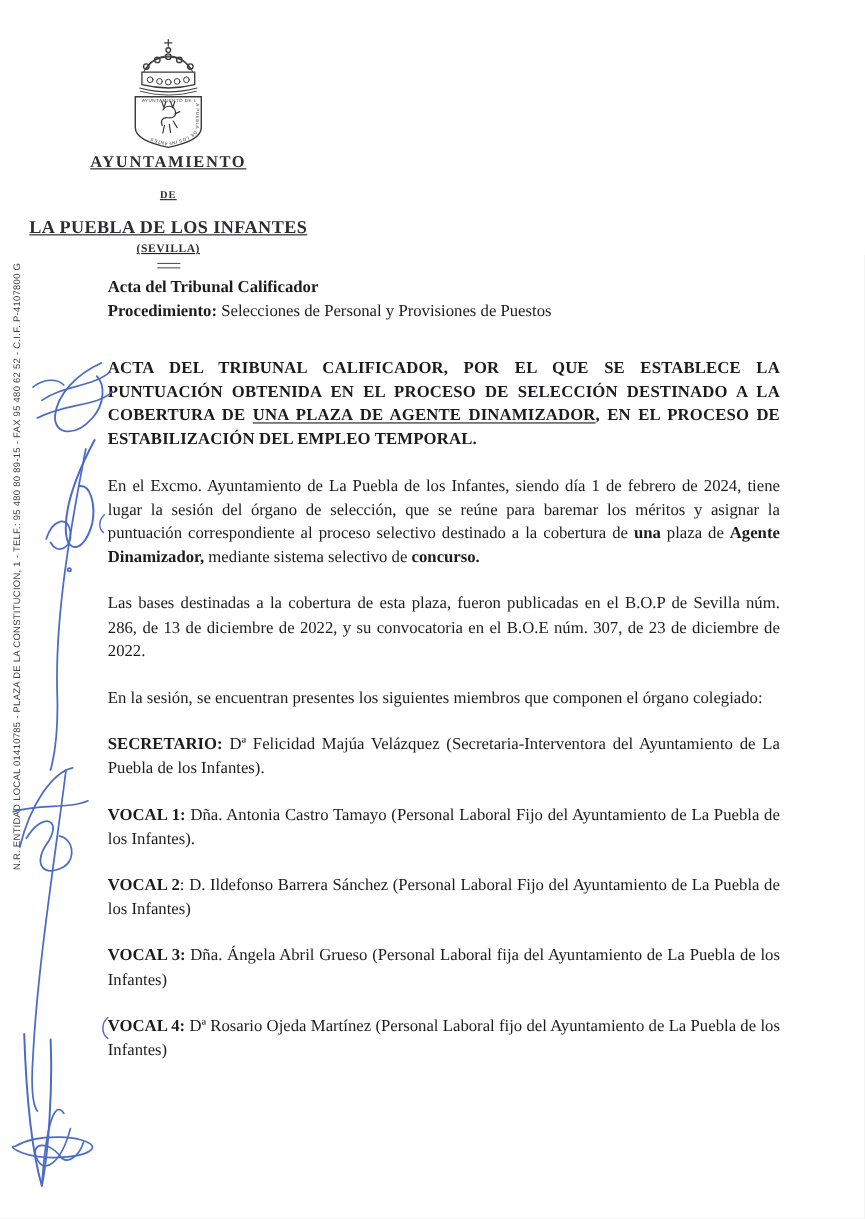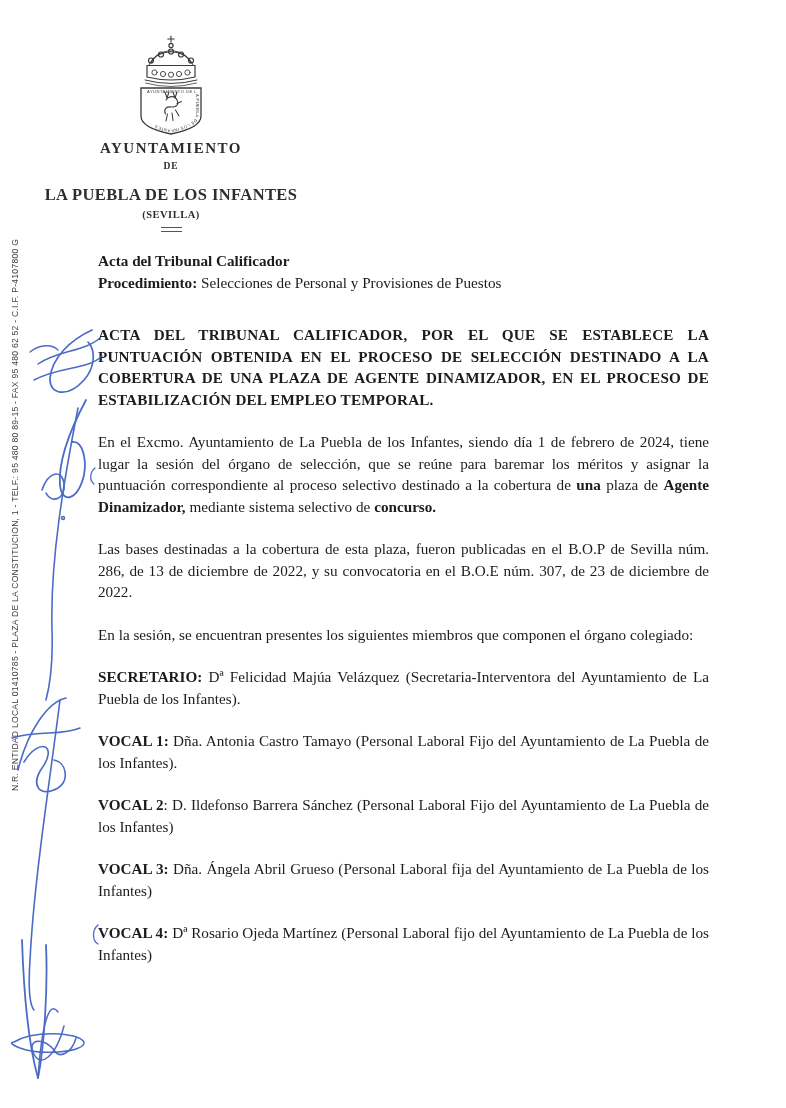--- a/index.html
+++ b/index.html
@@ -2,40 +2,40 @@
 <html><head>
 <meta charset="utf-8">
 <style>
   html,body{margin:0;padding:0;background:#e8e8e8;}
   .page{
     position:relative;width:786px;height:1108px;background:#ffffff;
     font-family:"Liberation Serif", serif;color:#1c1c1e;overflow:hidden;
     margin:0 auto;
   }
   
-  .header-block{position:absolute;left:18px;top:34px;width:306px;text-align:center;}
+  .header-block{position:absolute;left:0;top:34px;width:306px;text-align:center;text-decoration:underline;}
   .logo-svg{display:block;margin:0 auto 4px auto;}
   .h-ayto{font-size:15px;font-weight:bold;letter-spacing:1.5px;color:#2e2e30;}
-  .h-de{font-size:9.5px;font-weight:bold;letter-spacing:1px;margin-top:4px;color:#2e2e30;}
+  .h-de{font-size:9.5px;font-weight:bold;letter-spacing:1px;margin-top:16px;color:#2e2e30;}
   .h-city{font-size:16.5px;font-weight:bold;letter-spacing:.4px;margin-top:14px;color:#2e2e30;}
   .h-prov{font-size:10.5px;font-weight:bold;letter-spacing:.5px;margin-top:4px;color:#2e2e30;}
   .h-divider{width:21px;height:3px;border-top:1.6px solid #555;border-bottom:1.6px solid #555;margin:7px auto 0 auto;}
   
   .edge-text{
     position:absolute;left:10px;top:791px;transform:rotate(-90deg);transform-origin:0 0;
     width:500px;font-family:"Liberation Sans", sans-serif;font-size:8.6px;
     letter-spacing:.25px;color:#3f3f43;white-space:nowrap;
   }
   
   .doc-body{position:absolute;left:98px;top:250px;width:611px;font-size:15.2px;line-height:21.5px;}
   .para{margin:21px 0 0 0;text-align:justify;}
   .para.tight{margin:0;text-align:left;}
   .para.title{margin-top:31px;letter-spacing:.15px;}
   .b{font-weight:bold;}
-  .u{text-underline-offset:2px;}
+  .u{text-decoration:underline;text-underline-offset:2px;}
   
   .signature-svg{position:absolute;left:0;top:300px;pointer-events:none;}
 </style>
 </head>
 <body>
 
 <div class="page">
 
   <div class="header-block">
     <svg class="logo-svg" width="92" height="102" viewBox="0 0 92 102" fill="none" stroke="#3a3a3c" stroke-width="1.2" stroke-linecap="round">

